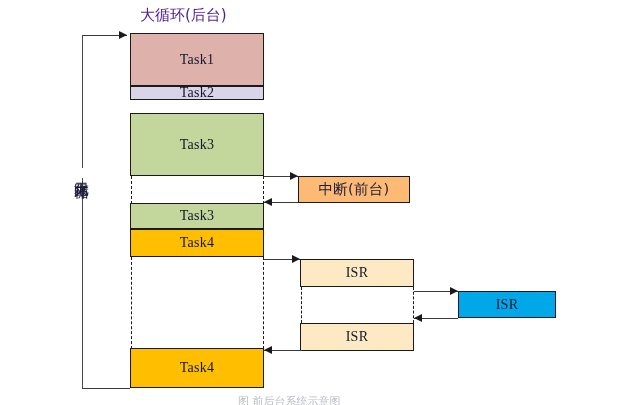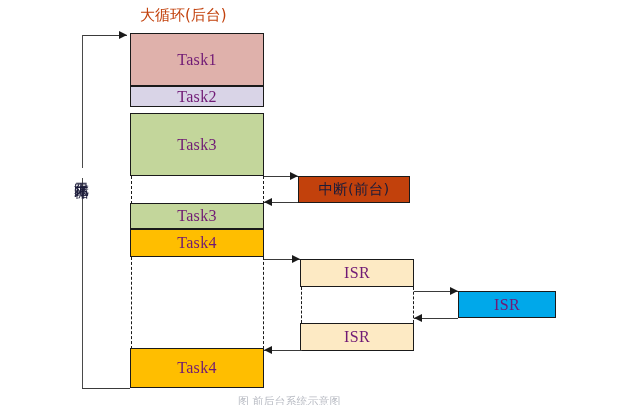--- a/index.html
+++ b/index.html
@@ -19,22 +19,22 @@
   }
 
   
   .block {
     position: absolute;
     box-sizing: border-box;
     border: 1.2px solid #1a1a1a;
     display: flex;
     align-items: center;
     justify-content: center;
-    color: #701a75;
-    font-size: 16px;
+    color: #0f172a;
+    font-size: 14px;
     letter-spacing: .3px;
     line-height: 1;
   }
   .block.cjk {
     font-family: "DejaVu Sans", "Liberation Sans", sans-serif;
     font-size: 14.5px;
     color: #1c1c3a;
   }
 
   
@@ -67,21 +67,21 @@
   .arrow-l {
     border-top: 4.5px solid transparent;
     border-bottom: 4.5px solid transparent;
     border-right: 8px solid #1a1a1a;
   }
 
   
   .label {
     position: absolute;
     font-family: "DejaVu Sans", "Liberation Sans", sans-serif;
-    color: #c2410c;
+    color: #4c1d95;
     font-size: 15px;
     white-space: nowrap;
     line-height: 1;
   }
   .label-vert {
     position: absolute;
     font-family: "DejaVu Sans", "Liberation Sans", sans-serif;
     color: #1c1c3a;
     font-size: 14.5px;
     white-space: nowrap;
@@ -108,21 +108,21 @@
   <div class="label" style="left:140px; top:8px;">大循环(后台)</div>
 
   <div class="hline" style="left:82px; top:35px; width:45px;"></div>
   <div class="vline" style="left:82px; top:35px; height:353px;"></div>
   <div class="hline" style="left:82px; top:388px; width:48px;"></div>
   <div class="arrow-r" style="left:119px; top:30.5px;"></div>
   <div class="label-vert" style="left:74px; top:168px;">无限循环</div>
 
   <div class="block" style="left:130px; top:33px; width:134px; height:53px; background:#dfb1ab;">Task1</div>
 
-  <div class="block" style="left:130px; top:86px; width:134px; height:21px; background:#d9d4e7;">Task2</div>
+  <div class="block" style="left:130px; top:86px; width:134px; height:14px; background:#d9d4e7;">Task2</div>
 
   <div class="block" style="left:130px; top:113px; width:134px; height:63px; background:#c3d69b;">Task3</div>
 
   <div class="block" style="left:130px; top:203px; width:134px; height:26px; background:#c3d69b;">Task3</div>
 
   <div class="block" style="left:130px; top:229px; width:134px; height:28px; background:#ffbe00;">Task4</div>
 
   <div class="block" style="left:130px; top:348px; width:134px; height:40px; background:#ffbe00;">Task4</div>
 
   <div class="vdash" style="left:131px; top:176px; height:28px;"></div>
@@ -130,21 +130,21 @@
 
   <div class="vdash" style="left:131px; top:257px; height:92px;"></div>
   <div class="vdash" style="left:262.5px; top:257px; height:92px;"></div>
 
   <div class="hline" style="left:264px; top:176px; width:34px;"></div>
   <div class="arrow-r" style="left:290px; top:171.5px;"></div>
 
   <div class="hline" style="left:264px; top:202px; width:34px;"></div>
   <div class="arrow-l" style="left:264px; top:197.5px;"></div>
 
-  <div class="block cjk" style="left:298px; top:176px; width:112px; height:27px; background:#c2410c;">中断(前台)</div>
+  <div class="block cjk" style="left:298px; top:176px; width:112px; height:27px; background:#fdba74;">中断(前台)</div>
 
   <div class="hline" style="left:264px; top:259px; width:36px;"></div>
   <div class="arrow-r" style="left:292px; top:254.5px;"></div>
 
   <div class="block" style="left:300px; top:259px; width:114px; height:28px; background:#fdeac4;">ISR</div>
 
   <div class="vdash" style="left:301px; top:287px; height:36px;"></div>
   <div class="vdash" style="left:412.5px; top:287px; height:36px;"></div>
 
   <div class="block" style="left:300px; top:323px; width:114px; height:28px; background:#fdeac4;">ISR</div>

